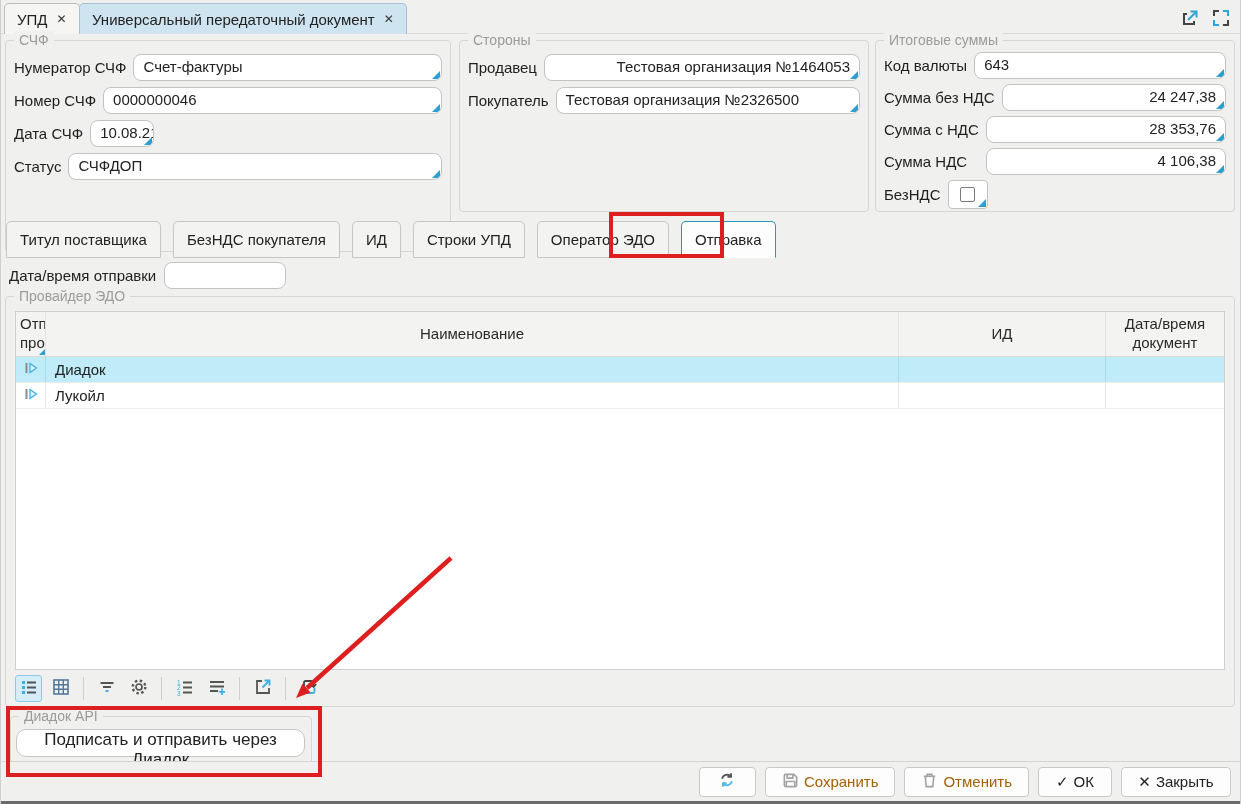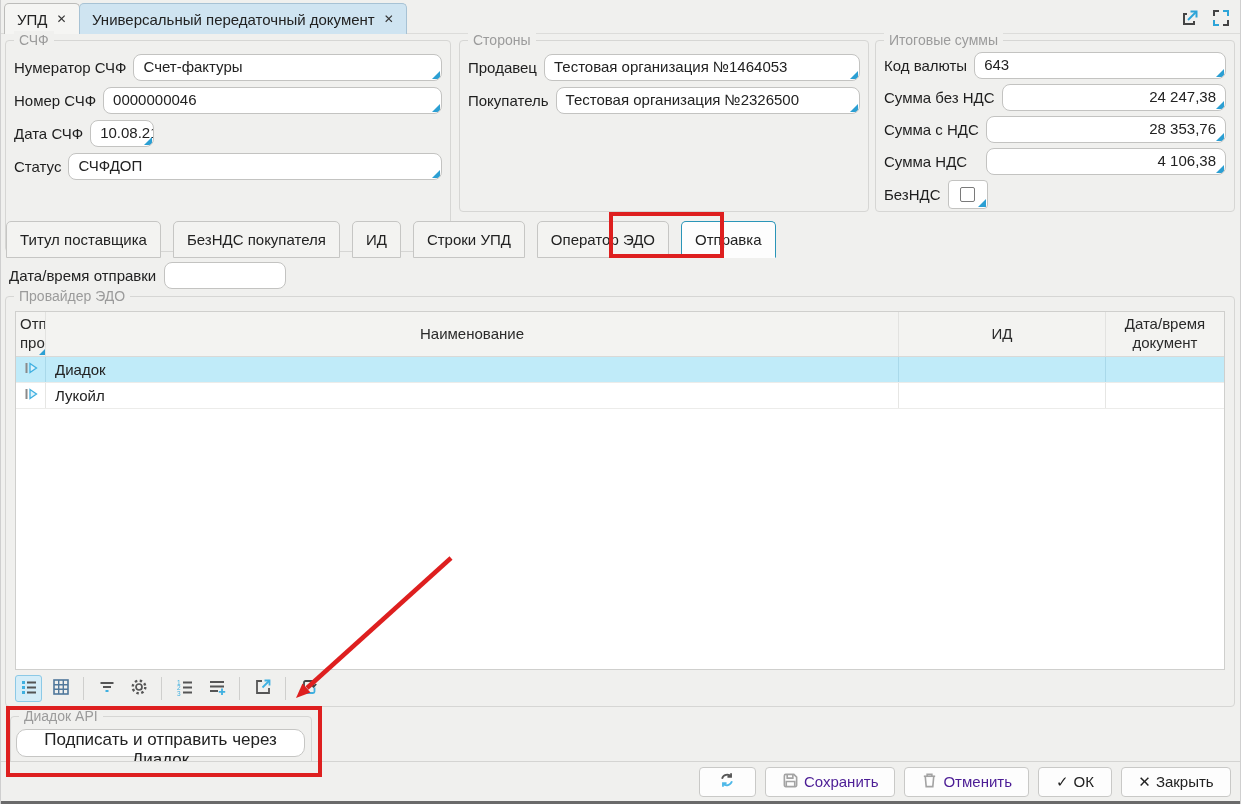--- a/index.html
+++ b/index.html
@@ -67,21 +67,21 @@
   .tbtn.pressed { background: #d5edf8; border-color: #8cc9e6; }
   .tsep { width: 1px; height: 23px; background: #cfcfcd; margin: 0 4px; }
 
   
   .diadoc-btn { position: absolute; left: 5px; right: 6px; top: 12px; height: 28px; background: #fff; border: 1px solid #c6c6c4; border-radius: 10px; font-family: "Liberation Sans", sans-serif; font-size: 17px; color: #222; cursor: default; }
 
   
   .footer { position: absolute; left: 0; right: 0; bottom: 3px; height: 40px; background: #f0f0ee; border-top: 1px solid #d4d4d2; display: flex; align-items: center; justify-content: flex-end; gap: 9px; padding-right: 9px; }
   .fbtn { height: 30px; display: flex; align-items: center; justify-content: center; gap: 5px; background: #fdfdfd; border: 1px solid #c9c9c7; border-radius: 4px; font-family: "Liberation Sans", sans-serif; font-size: 15px; color: #222; padding: 0 16px; cursor: default; }
   .fbtn.icon-only { width: 57px; padding: 0; }
-  .fbtn.disabled { color: #4c1d95; }
+  .fbtn.disabled { color: #a16207; }
   .fbtn .glyph { font-size: 15px; line-height: 1; }
 
   
   .ann { position: absolute; border: 4px solid #de1f1f; z-index: 20; pointer-events: none; }
   .ann-rect-tab { left: 608px; top: 212px; width: 115px; height: 46px; }
   .ann-rect-diadoc { left: 5px; top: 706px; width: 316px; height: 71px; }
   .ann-arrow { position: absolute; left: 280px; top: 550px; width: 185px; height: 160px; z-index: 20; pointer-events: none; }
 </style>
 </head>
 <body>
@@ -131,21 +131,21 @@
       <div class="field dd" style="width:64px;">10.08.21</div>
     </div>
     <div class="frow">
       <label>Статус</label>
       <div class="field grow dd">СЧФДОП</div>
     </div>
   </div>
 
   <div class="group" style="left:458px; top:40px; width:410px; height:172px;">
     <span class="legend">Стороны</span>
-    <div class="frow" style="margin-top:13px;">
+    <div class="frow" style="margin-top:13px;text-align:right;">
       <label>Продавец</label>
       <div class="field grow dd">Тестовая организация №1464053</div>
     </div>
     <div class="frow">
       <label>Покупатель</label>
       <div class="field grow dd">Тестовая организация №2326500</div>
     </div>
   </div>
 
   <div class="group" style="left:874px; top:40px; width:360px; height:172px;">

